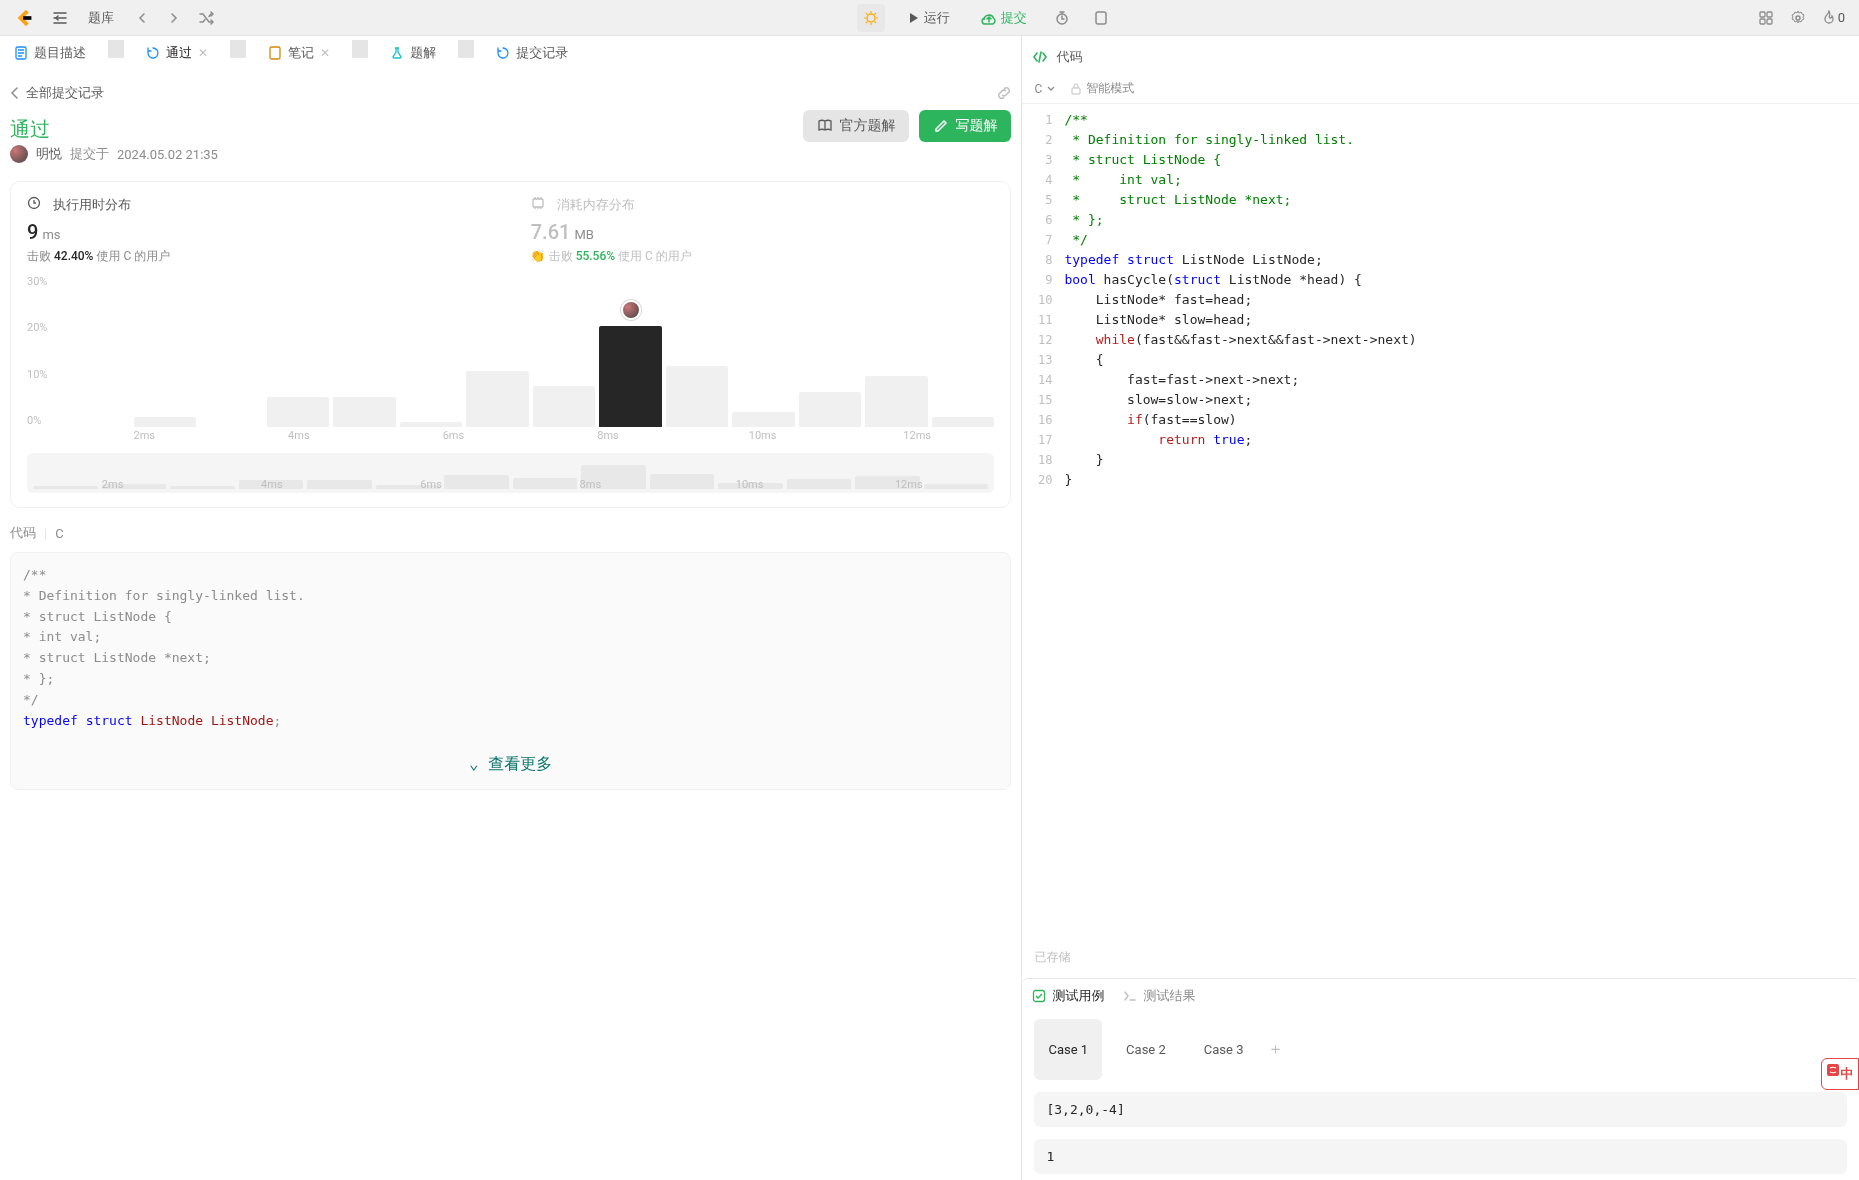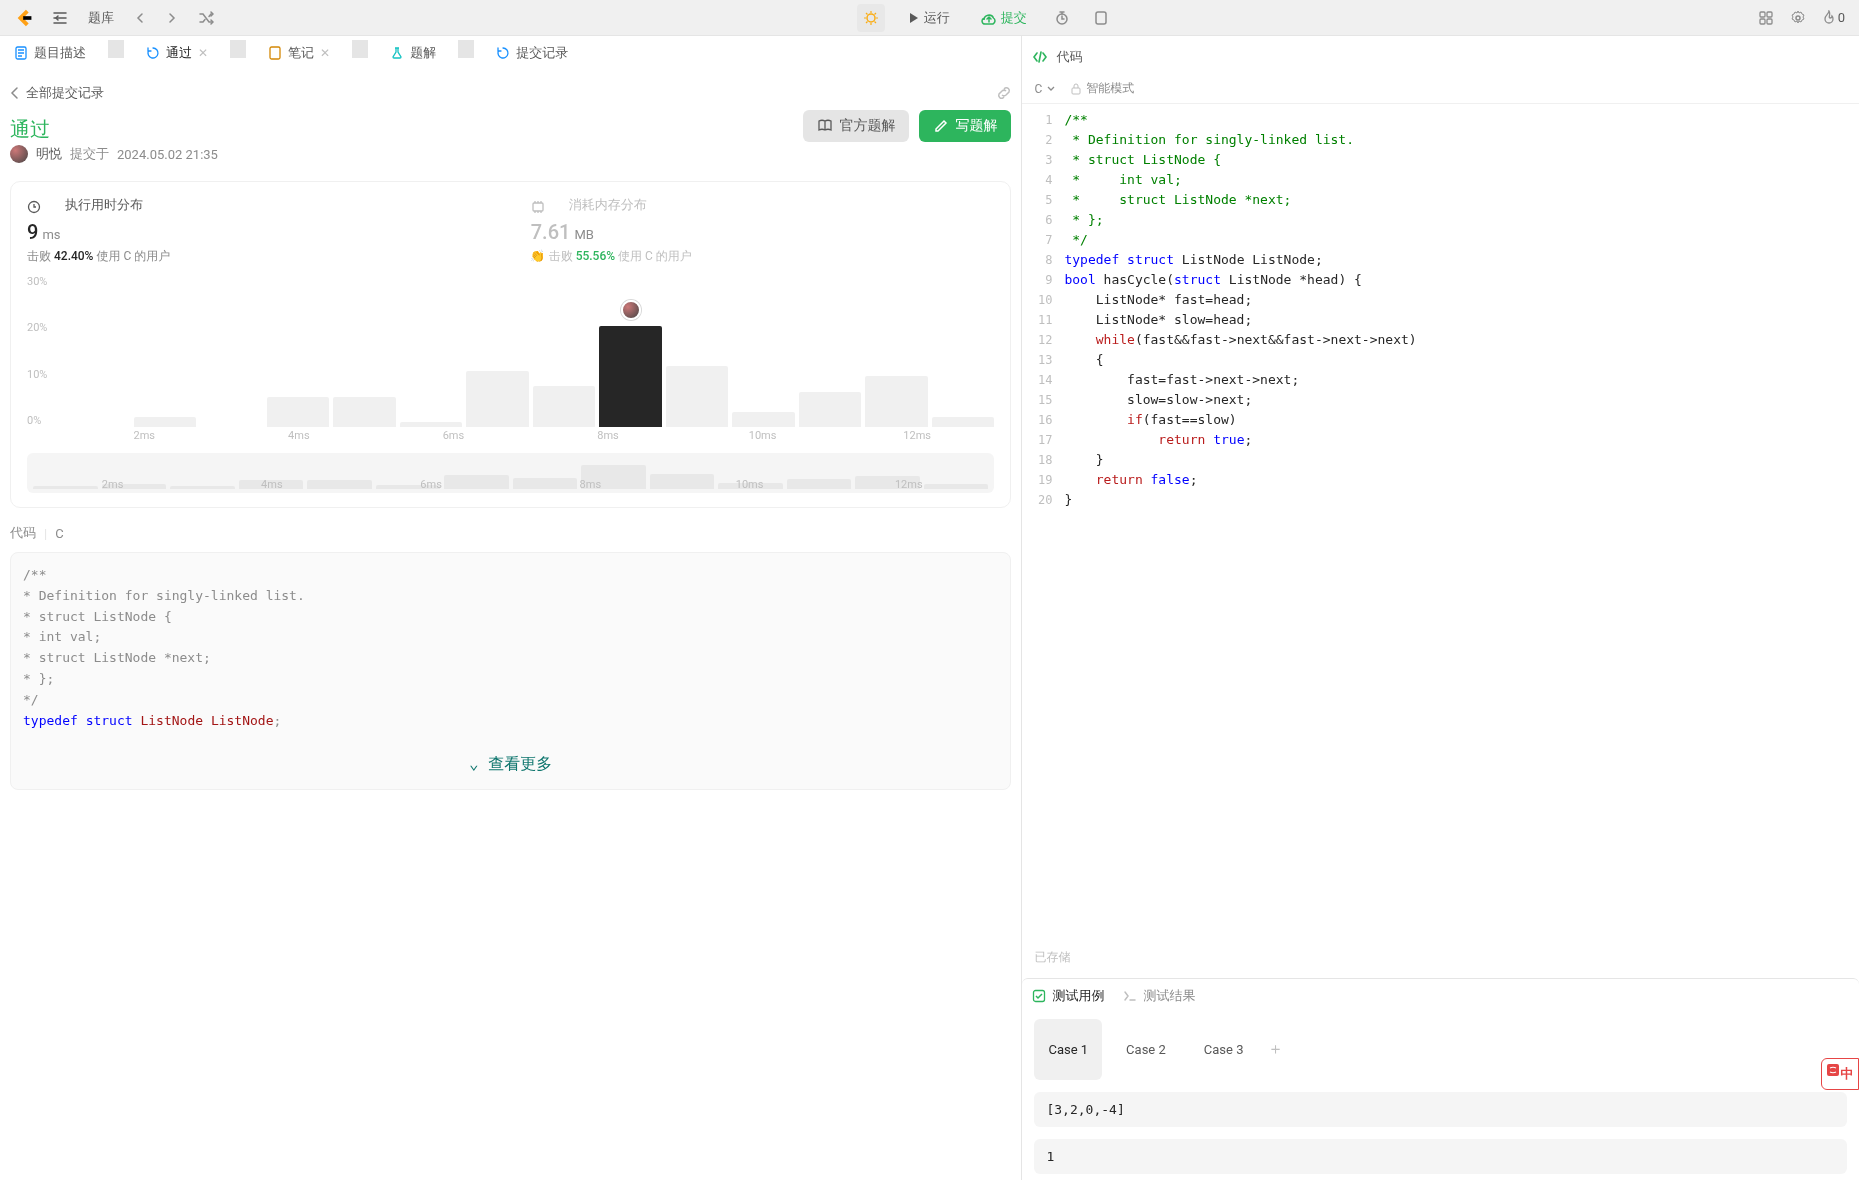--- a/index.html
+++ b/index.html
@@ -2,21 +2,21 @@
 <html><head>
 <meta charset="utf-8">
 <style>
   *{box-sizing:border-box;margin:0;padding:0;}
   body{font-family:-apple-system,BlinkMacSystemFont,"Segoe UI",Roboto,"Helvetica Neue",Arial,"PingFang SC","Microsoft YaHei",sans-serif;font-size:13px;color:#262626;background:#fff;overflow:hidden;}
   .app{display:flex;flex-direction:column;height:100vh;width:100vw;}
   
   .topbar{height:36px;background:#f0f0f0;border-bottom:1px solid #e5e5e5;display:flex;align-items:center;padding:0 8px;gap:4px;}
   .topbar .group{display:flex;align-items:center;gap:11px;}
   .topbar .spacer{flex:1;}
-  .tbtn{height:28px;min-width:28px;border-radius:4px;display:flex;align-items:center;justify-content:flex-start;padding:0 6px;color:#595959;cursor:pointer;gap:4px;}
+  .tbtn{height:28px;min-width:28px;border-radius:4px;display:flex;align-items:center;justify-content:center;padding:0 6px;color:#595959;cursor:pointer;gap:4px;}
   .tbtn.text{padding:0 10px;}
   .tbtn.run{color:#595959;}
   .tbtn.submit{color:#2db55d;}
   .tbtn.boxed{background:#e8e8e8;}
   .logo{width:22px;height:22px;}
   .streak{display:flex;align-items:center;gap:2px;}
   
   .split{flex:1;display:flex;min-height:0;}
   .pane-left{width:55%;display:flex;flex-direction:column;border-right:1px solid #e5e5e5;min-height:0;background:#fff;padding-top:4px;}
   .pane-right{flex:1;display:flex;flex-direction:column;min-height:0;gap:6px;padding-top:4px;}
@@ -48,21 +48,21 @@
   .author-row .name{color:#595959;}
   .actions{margin-left:auto;display:flex;gap:10px;}
   .btn{height:32px;border-radius:6px;display:flex;align-items:center;gap:6px;padding:0 14px;font-size:14px;cursor:pointer;}
   .btn.ghost{background:#e5e5e5;color:#595959;}
   .btn.primary{background:#2db55d;color:#fff;}
   
   .stats-card{border:1px solid #f0f0f0;border-radius:10px;padding:14px 16px;margin-bottom:16px;}
   .stats-head{display:flex;gap:40px;margin-bottom:8px;}
   .stat-col{flex:1;}
   .stat-col.dim{color:#bfbfbf;}
-  .stat-label{display:flex;align-items:flex-end;gap:24px;color:#595959;font-size:13px;margin-bottom:6px;}
+  .stat-label{display:flex;align-items:flex-start;gap:12px;color:#595959;font-size:13px;margin-bottom:6px;}
   .stat-col.dim .stat-label{color:#bfbfbf;}
   .stat-value{font-size:20px;font-weight:500;color:#262626;display:flex;align-items:baseline;gap:4px;}
   .stat-col.dim .stat-value{color:#bfbfbf;}
   .stat-unit{font-size:13px;color:#8c8c8c;font-weight:400;}
   .stat-sub{font-size:12px;color:#8c8c8c;margin-top:4px;}
   .stat-sub b{color:#262626;font-weight:500;}
   .stat-col.dim .stat-sub, .stat-col.dim .stat-sub b{color:#bfbfbf;}
   .stat-sub .pct-green{color:#2db55d;font-weight:500;}
   .chart{position:relative;height:170px;margin-top:10px;}
   .chart .yaxis{position:absolute;left:0;top:0;bottom:18px;width:34px;display:flex;flex-direction:column;justify-content:space-between;font-size:11px;color:#bfbfbf;}
@@ -508,24 +508,20 @@
             </div>
             <div class="row">
               <div class="ln">17</div>
               <div class="code">            <span class="c-kw">return</span> <span class="c-val">true</span>;</div>
             </div>
             <div class="row">
               <div class="ln">18</div>
               <div class="code">    }</div>
             </div>
             <div class="row">
-              <div class="ln">19</div>
-              <div class="code">    <span class="c-kw">return</span> <span class="c-val">false</span>;</div>
-            </div>
-            <div class="row">
               <div class="ln">20</div>
               <div class="code">}</div>
             </div>
           </div>
         <div class="saved">已存储</div>
       </div>
 
       <div class="panel test-panel">
         <div class="panel-head">
           <div class="test-tab active">

